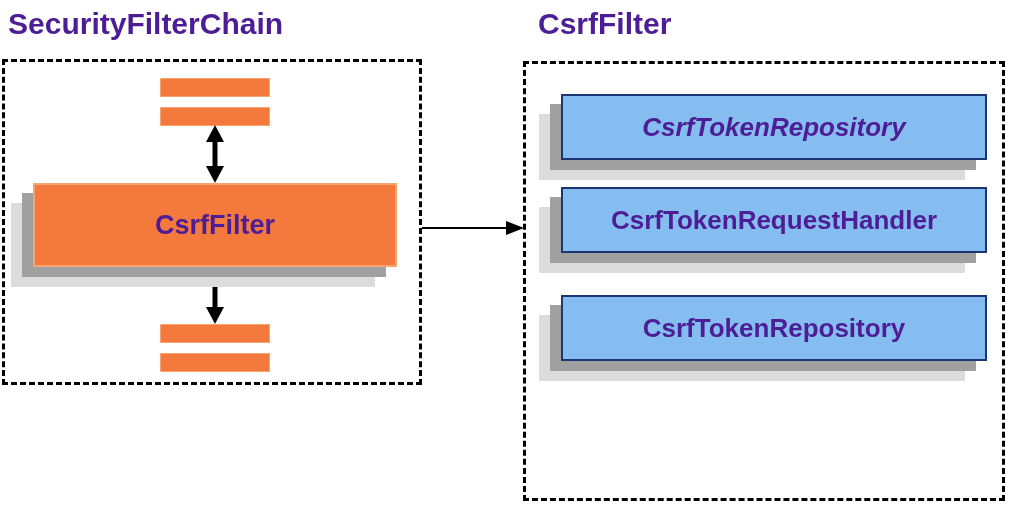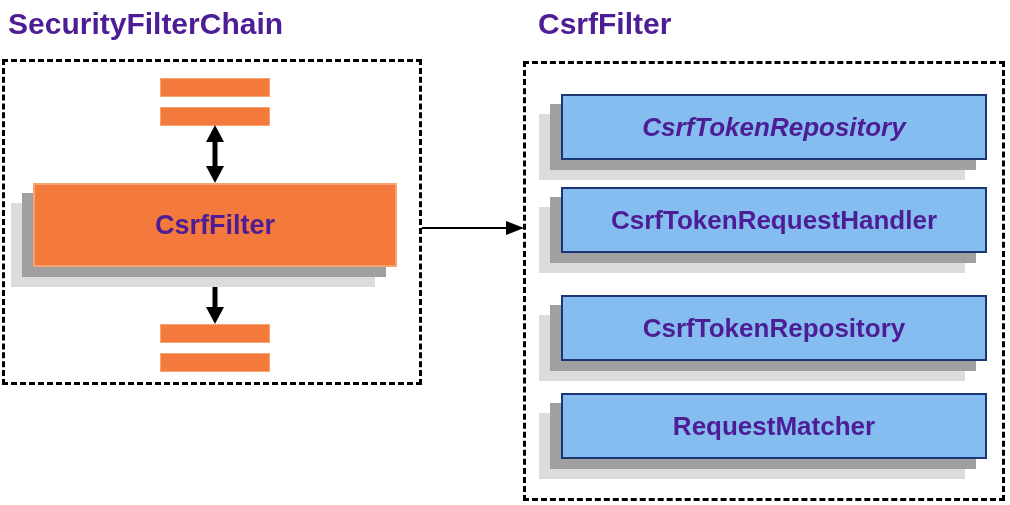--- a/index.html
+++ b/index.html
@@ -136,19 +136,14 @@
     <div class="shadow dark"></div>
     <div class="face blue">CsrfTokenRequestHandler</div>
   </div>
 
   <div class="shadow-wrap comp c3">
     <div class="shadow light"></div>
     <div class="shadow dark"></div>
     <div class="face blue">CsrfTokenRepository</div>
   </div>
 
-  <div class="shadow-wrap comp c4">
-    <div class="shadow light"></div>
-    <div class="shadow dark"></div>
-    <div class="face blue">RequestMatcher</div>
-  </div>
 
 </div>
 
 </body></html>

